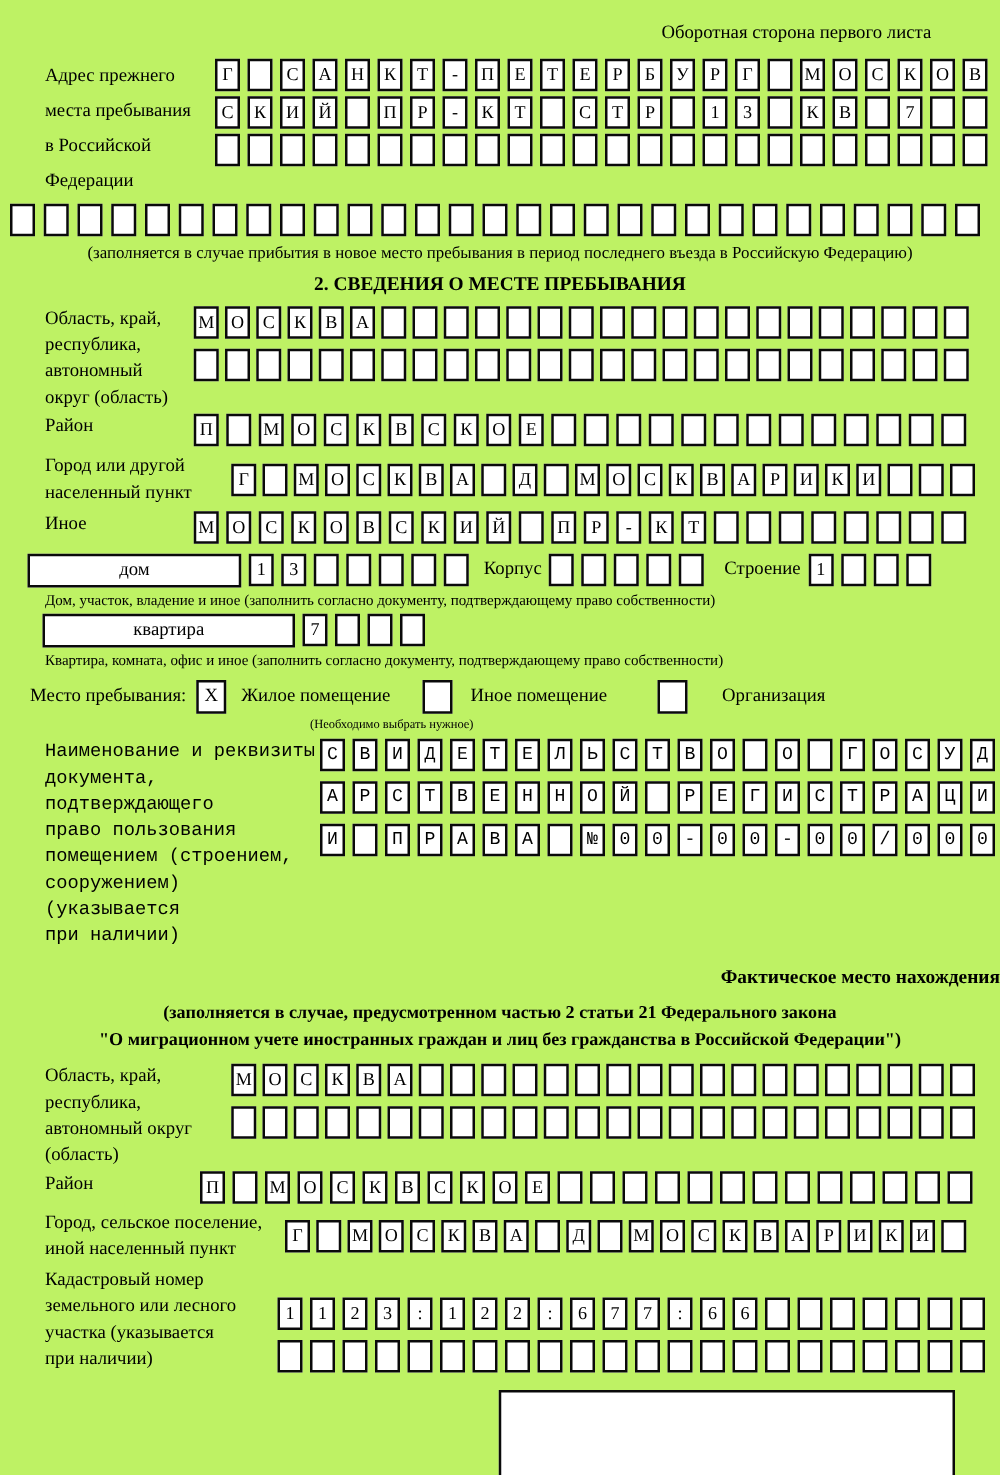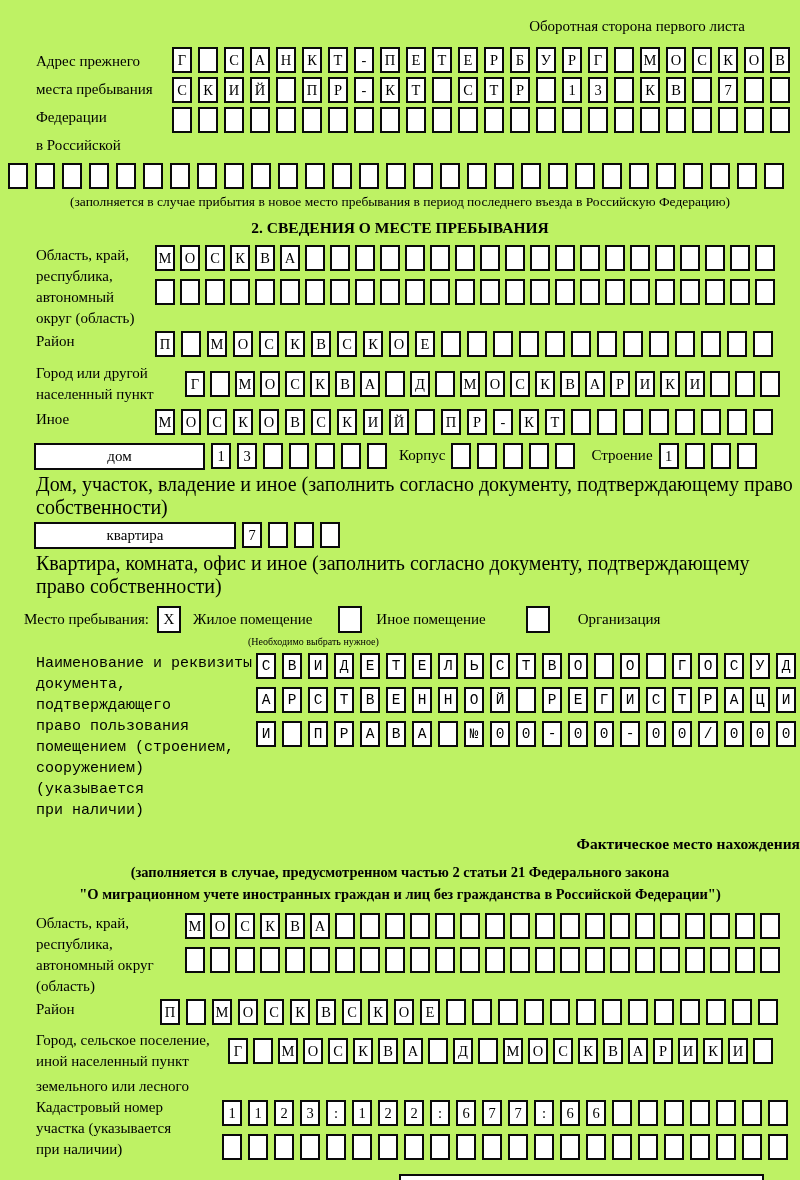--- a/index.html
+++ b/index.html
@@ -35,21 +35,21 @@
   .mt8 { margin-top:8px; } .mt6 { margin-top:6px;font-family:Liberation Mono, monospace; }
   .mt12 { margin-top:12px; }
 
   .wide-box {
     flex:0 0 auto; height:27px; border:2px solid #0a0a0a; background:#fff;
     display:flex; align-items:center; justify-content:center; font-size:15px;
   }
   .dom-box { width:171px; }
   .kv-box { width:202px; }
   .inline-lbl { font-size:15px; padding-top:4px; }
-  .caption { margin:3px 0 0 36px; font-size:20px; }
+  .caption { margin:3px 0 0 36px; font-size:12px; }
 
   .checkbox {
     flex:0 0 24px; width:24px; height:27px; border:2px solid #0a0a0a;
     display:flex; align-items:center; justify-content:center; font-size:15px; background:#fff;
   }
   .mesto-row { padding-left:24px; font-size:15px; }
   .mesto-note { margin:3px 0 0 248px; font-size:10px; }
 
   .fact-title { margin-top:14px; text-align:right; font-weight:bold; font-size:15.5px; }
   .fact-note { margin-top:8px; text-align:center; font-size:14.5px; line-height:22px;font-weight:bold; }
@@ -64,22 +64,22 @@
 <body>
 
 <div class="page">
 
   <div class="hdr-note">Оборотная сторона первого листа</div>
 
   <div class="frow mt12">
     <div class="lblcol lh28" style="width:172px">
       <div>Адрес прежнего</div>
       <div>места пребывания</div>
+      <div>в Российской</div>
       <div>Федерации</div>
-      <div>в Российской</div>
     </div>
     <div class="cellcol">
       <div class="cells mb4">
           <span class="cell">Г</span>
           <span class="cell">&nbsp;</span>
           <span class="cell">С</span>
           <span class="cell">А</span>
           <span class="cell">Н</span>
           <span class="cell">К</span>
           <span class="cell">Т</span>
@@ -343,21 +343,21 @@
         <span class="cell">&nbsp;</span>
         <span class="cell">&nbsp;</span>
         <span class="cell">&nbsp;</span>
         <span class="cell">&nbsp;</span>
         <span class="cell">&nbsp;</span>
         <span class="cell">&nbsp;</span>
         <span class="cell">&nbsp;</span>
       </div>
   </div>
 
-  <div class="frow" style="margin-top:8px; padding-left:34px">
+  <div class="frow" style="margin-top:8px; padding-left:22px">
     <div class="wide-box dom-box">дом</div>
     <div class="cells" style="margin-left:6px">
         <span class="cell">1</span>
         <span class="cell">3</span>
         <span class="cell">&nbsp;</span>
         <span class="cell">&nbsp;</span>
         <span class="cell">&nbsp;</span>
         <span class="cell">&nbsp;</span>
         <span class="cell">&nbsp;</span>
       </div>
@@ -608,22 +608,22 @@
         <span class="cell">Р</span>
         <span class="cell">И</span>
         <span class="cell">К</span>
         <span class="cell">И</span>
         <span class="cell">&nbsp;</span>
       </div>
   </div>
 
   <div class="frow" style="margin-top:4px">
     <div class="lblcol" style="width:222px">
+      <div>Кадастровый номер</div>
       <div>земельного или лесного</div>
-      <div>Кадастровый номер</div>
       <div>участка (указывается</div>
       <div>при наличии)</div>
     </div>
     <div class="cellcol" style="padding-top:24px">
       <div class="cells mb8">
           <span class="cell">1</span>
           <span class="cell">1</span>
           <span class="cell">2</span>
           <span class="cell">3</span>
           <span class="cell">:</span>

